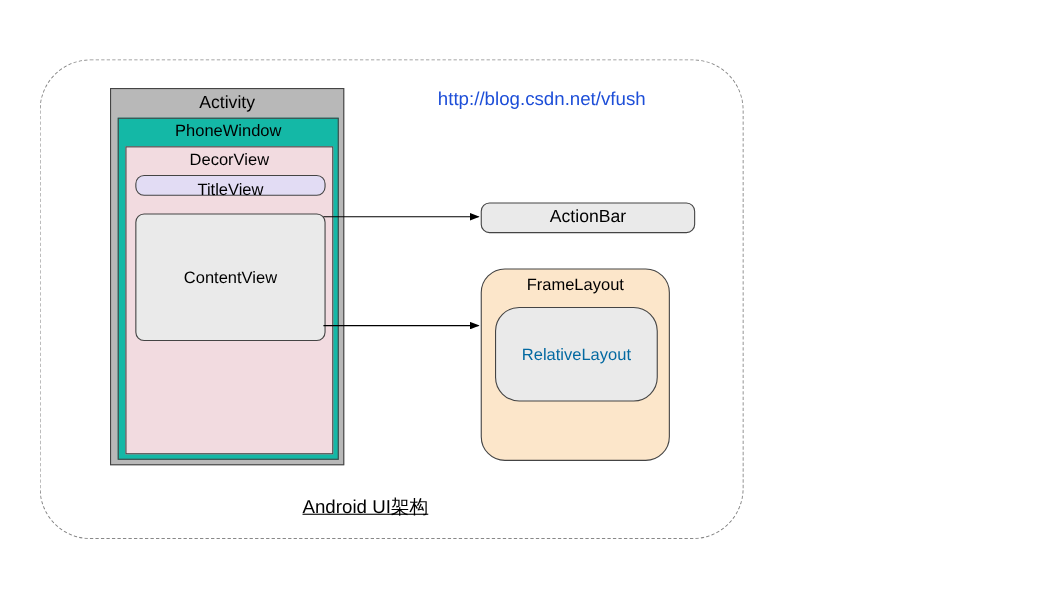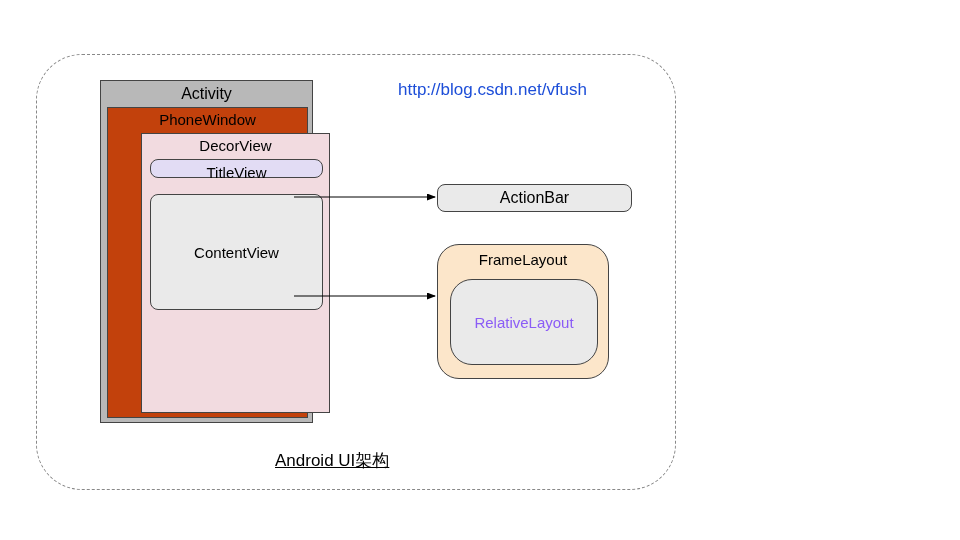--- a/index.html
+++ b/index.html
@@ -35,33 +35,32 @@
       background: #b8b8b8;
       border: 1px solid #444;
     }
     .activity-label { text-align: center; font-size: 16px; padding: 4px 0 2px; color:#000; }
     .phonewindow-box {
       position: absolute;
       left: 6px;
       top: 26px;
       width: 201px;
       height: 311px;
-      background: #c2410c;
+      background: #14b8a6;
       border: 1px solid #444;
     }
     .phonewindow-label { text-align: center; font-size: 15px; padding: 3px 0 2px; color:#000; }
     .decorview-box {
       position: absolute;
       left: 6px;
       top: 25px;
       width: 189px;
       height: 280px;
       background: #f2dbe0;
       border: 1px solid #444;
-      margin-left: 27px;
     }
     .decorview-label { text-align: center; font-size: 15px; padding: 3px 0 2px; color:#000; }
     .titleview-box {
       position: absolute;
       left: 8px;
       top: 25px;
       width: 173px;
       height: 19px;
       background: #e2dcf4;
       border: 1px solid #444;
@@ -98,40 +97,40 @@
       text-align: center;
       line-height: 26px;
       font-size: 16px;
       color:#000;
     }
     .framelayout-box {
       position: absolute;
       left: 437px;
       top: 244px;
       width: 172px;
-      height: 135px;
+      height: 175px;
       background: #fce6ca;
       border: 1px solid #444;
       border-radius: 22px;
     }
     .framelayout-label { text-align: center; font-size: 15px; padding: 6px 0 2px; color:#000; }
     .relativelayout-box {
       position: absolute;
       left: 12px;
       top: 34px;
       width: 148px;
       height: 86px;
       background: #eaeaea;
       border: 1px solid #444;
       border-radius: 22px;
       display: flex;
       align-items: center;
       justify-content: center;
       font-size: 15px;
-      color:#8b5cf6;
+      color:#0369a1;
     }
     .caption {
       position: absolute;
       left: 275px;
       top: 449px;
       font-size: 17px;
       color:#000;
       text-decoration:underline;
     }
     svg.arrows {

